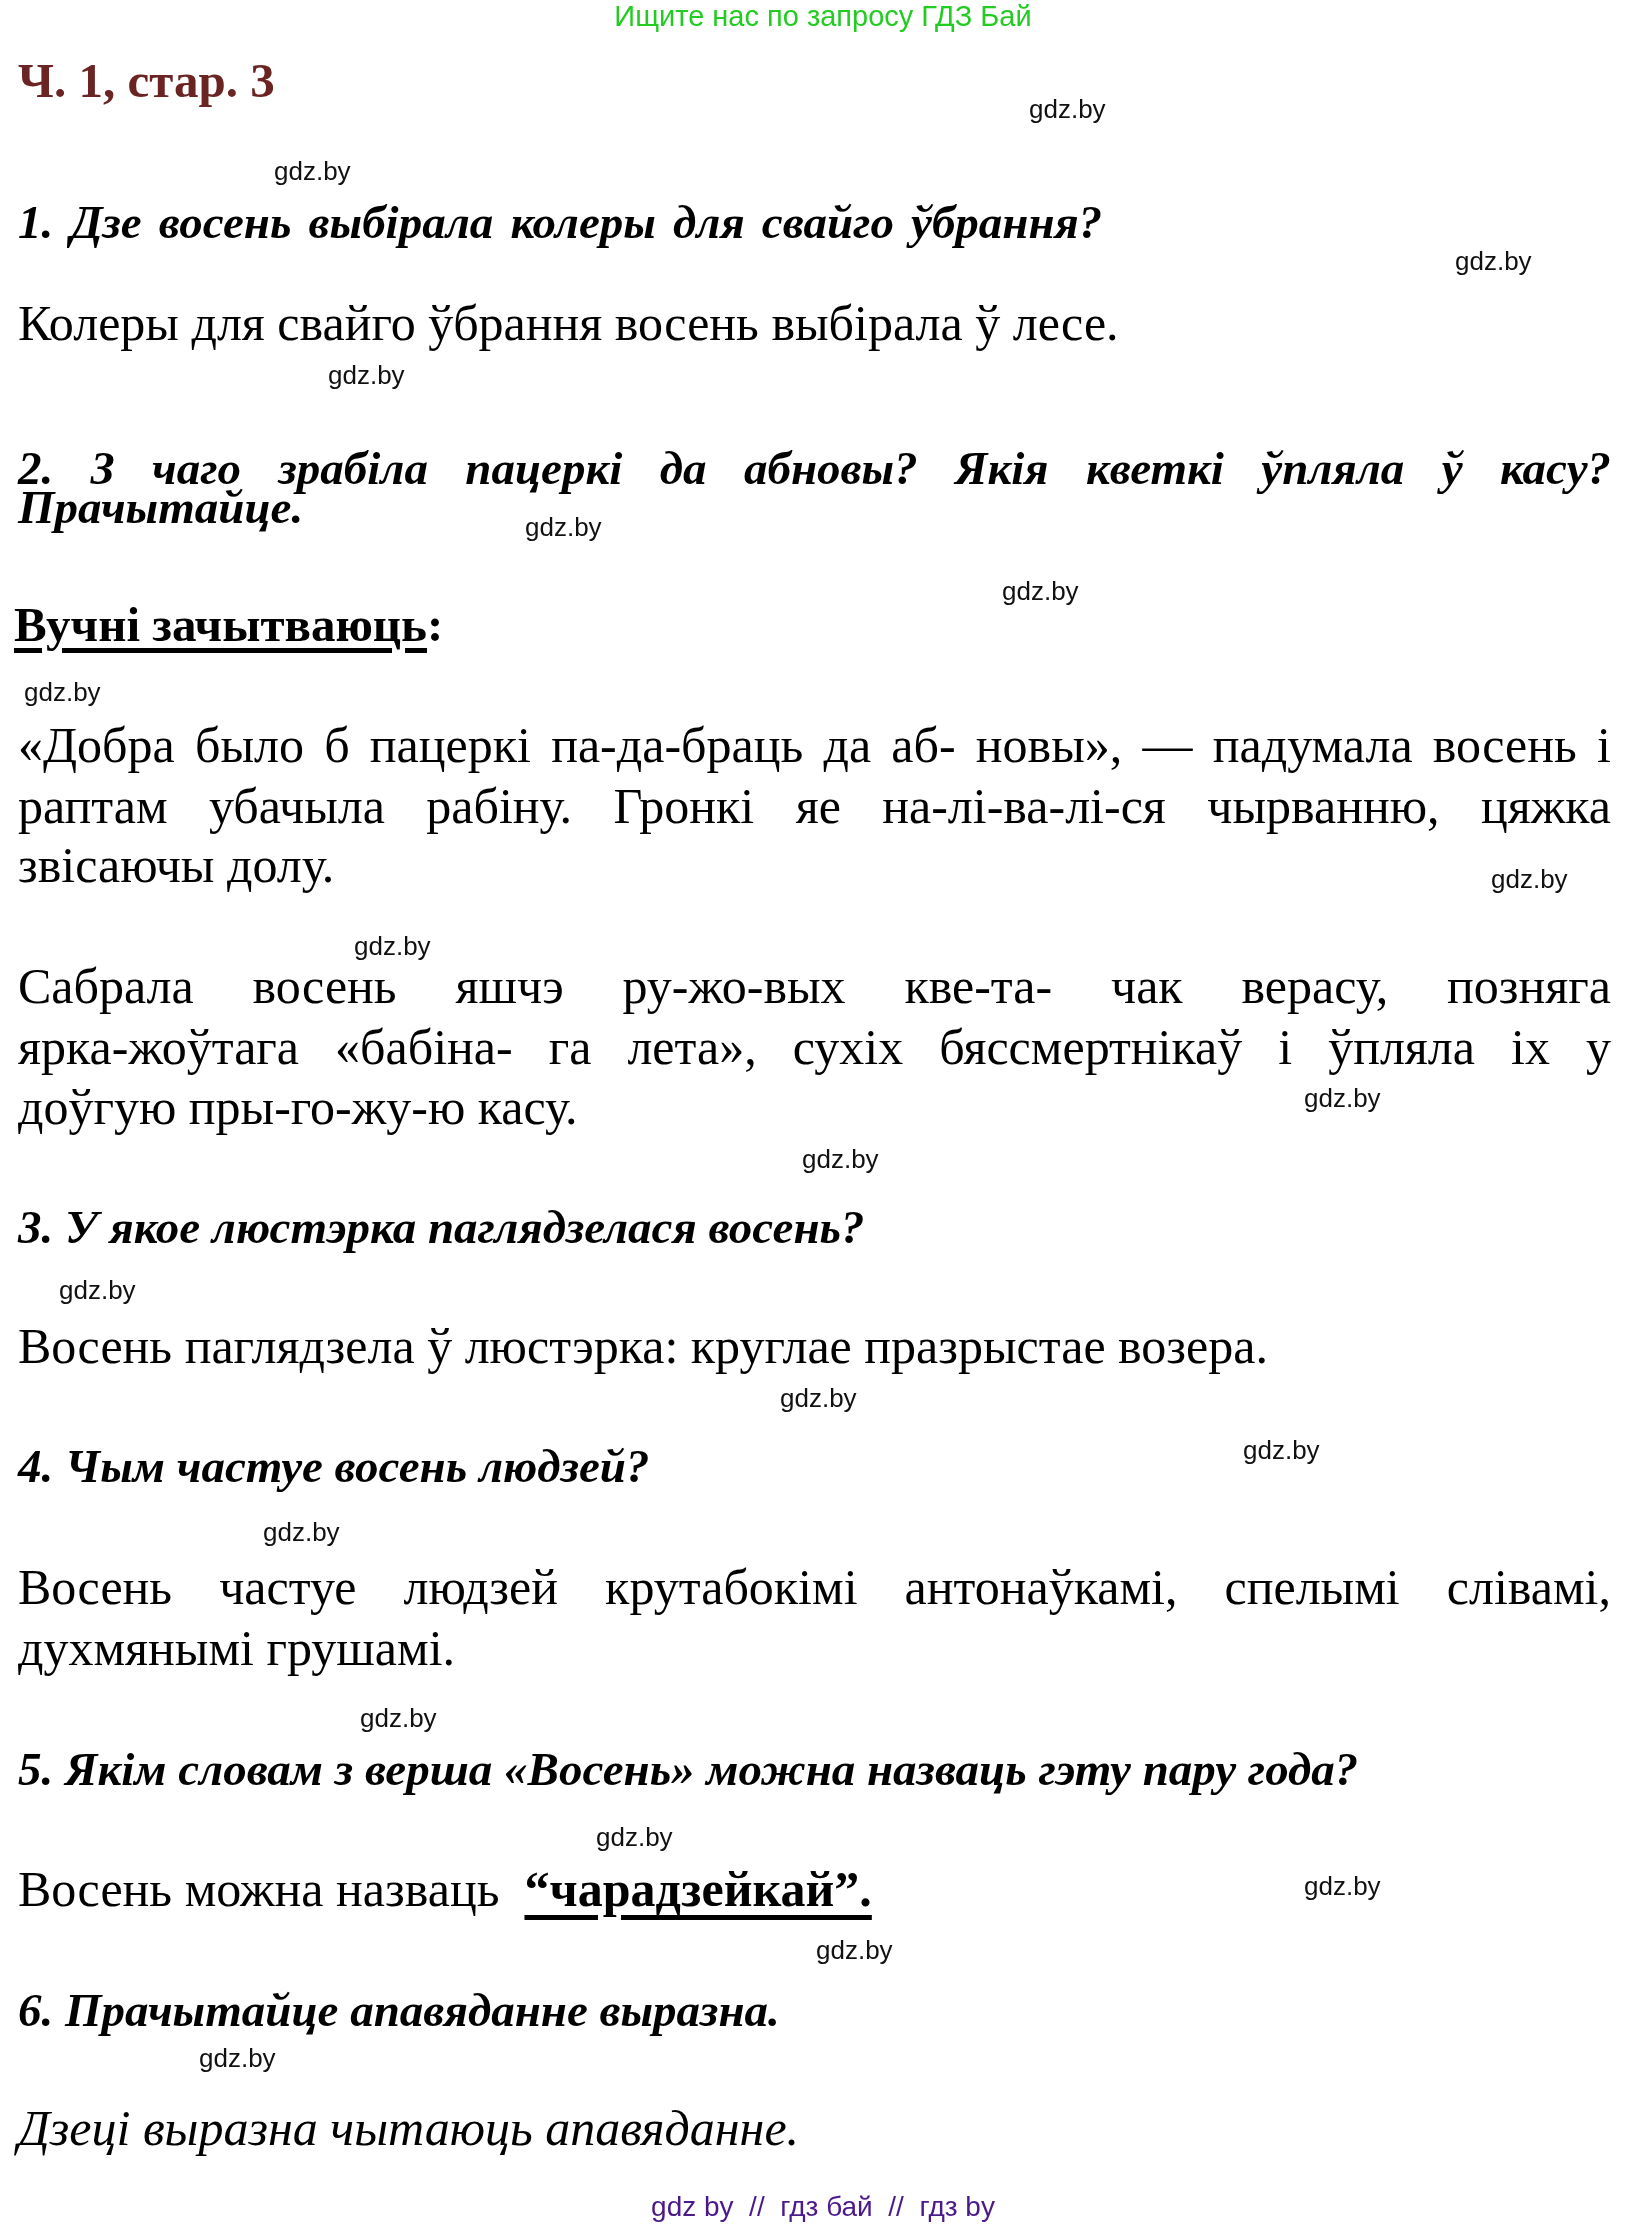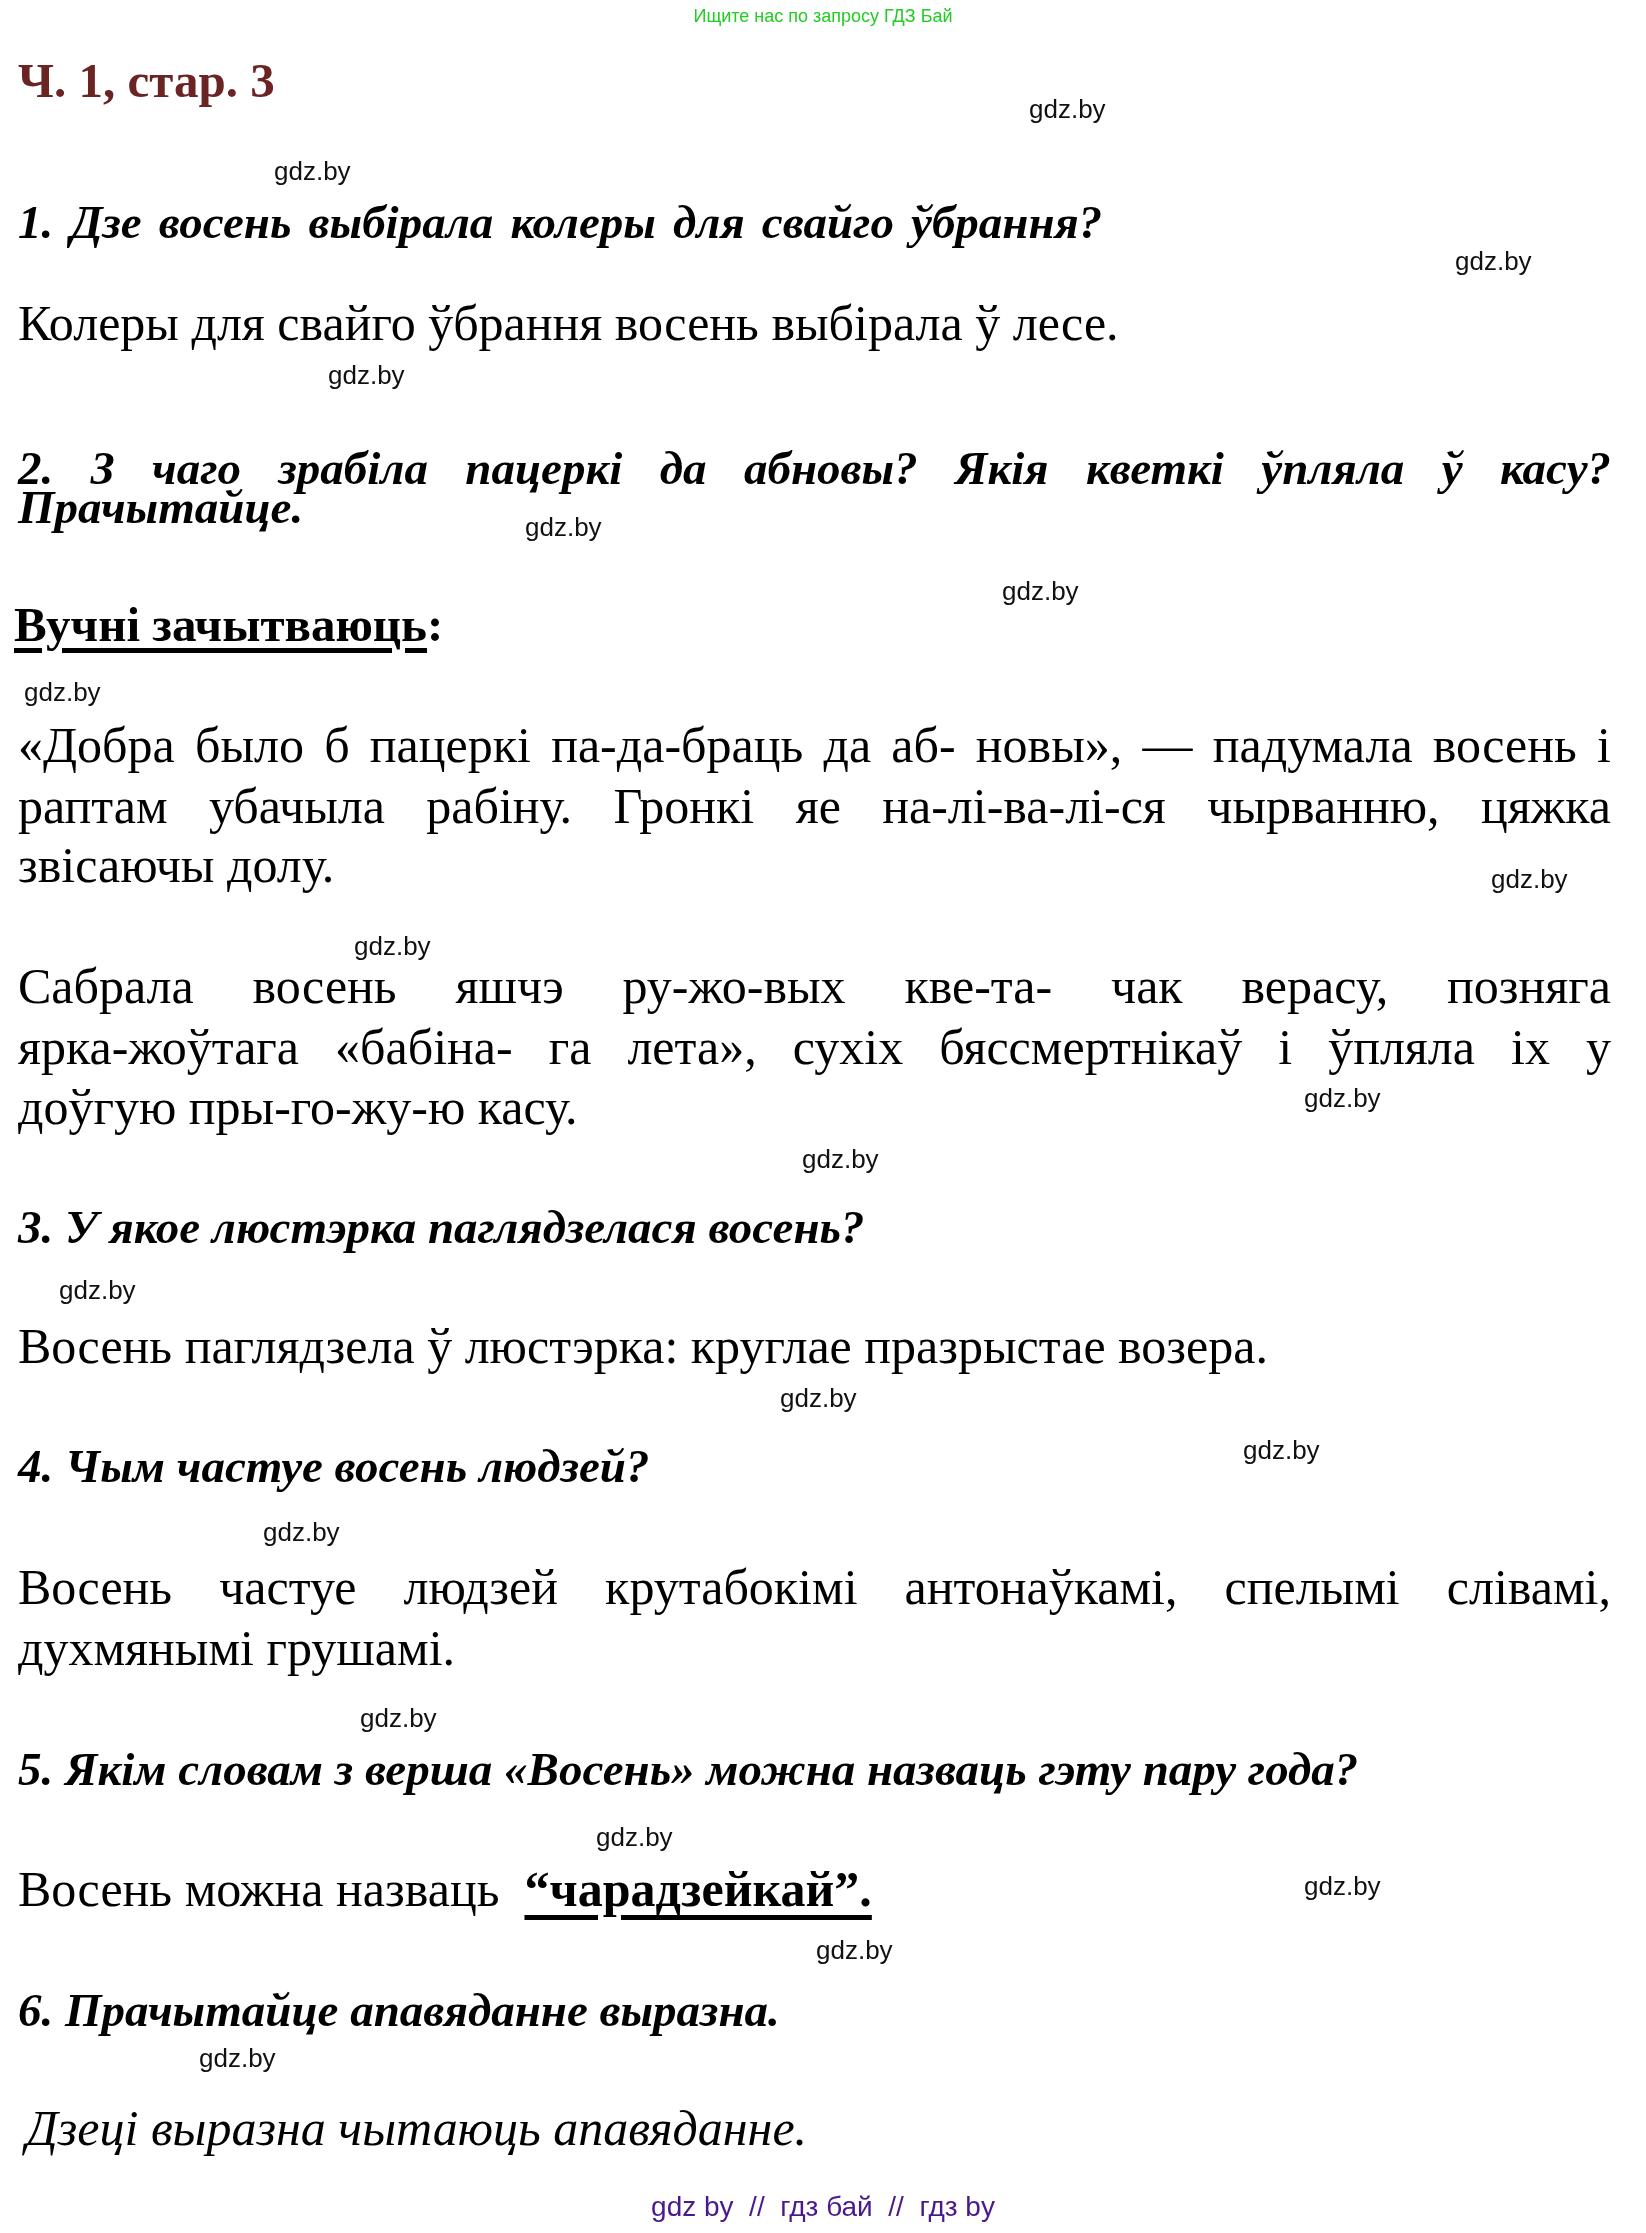--- a/index.html
+++ b/index.html
@@ -1,28 +1,28 @@
 <!DOCTYPE html>
 <html style="font-size:14.4px"><head>
 <meta charset="utf-8">
 <style>
   html, body { margin: 0; padding: 0; background: #ffffff; }
   body { width: 1646px; height: 2233px; position: relative; overflow: hidden; }
   .abs { position: absolute; white-space: nowrap; }
   .serif { font-family: "Liberation Serif", "DejaVu Serif", serif; color: #000; }
   .sans { font-family: "Liberation Sans", "DejaVu Sans", sans-serif; }
-  .banner { left: 0; width: 1646px; top: 0; text-align: center; font-size: 18px; line-height: 32px; color: #22cc22; }
+  .banner { left: 0; width: 1646px; top: 0; text-align: center; font-size: 29px; line-height: 32px; color: #22cc22; }
   .title { left: 18px; top: 52px; font-size: 49px; font-weight: bold; color: #6b2424; line-height: 58px; }
   .wm { font-size: 26px; color: #111; line-height: 29px; }
   .q { left: 18px; font-size: 47px; font-weight: bold; font-style: italic; line-height: 61px; }
   .a { left: 18px; font-size: 50px; line-height: 61px; }
   .just { width: 1593px; text-align: justify; text-align-last: justify; white-space: normal; }
   .heading-u { left: 14px; font-size: 49px; font-weight: bold; line-height: 61px; text-decoration: underline; text-decoration-thickness: 4.5px; text-underline-offset: 7.2px; }
   .highlight { font-weight: bold; text-decoration: underline; text-decoration-thickness: 4.5px; text-underline-offset: 9px; }
-  .a6 { font-style: italic; margin-left: 8px; }
+  .a6 { font-style: italic; }
   .footer { left: 0; width: 1646px; text-align: center; top: 2191px; font-size: 28px; line-height: 32px; color: #4b1a8a; }
 </style>
 </head>
 <body>
 
 <div class="abs sans banner">Ищите нас по запросу ГДЗ Бай</div>
 
 <div class="abs serif title">Ч. 1, стар. 3</div>
 
 <div class="abs sans wm" style="left:1029px;top:95px">gdz.by</div>

